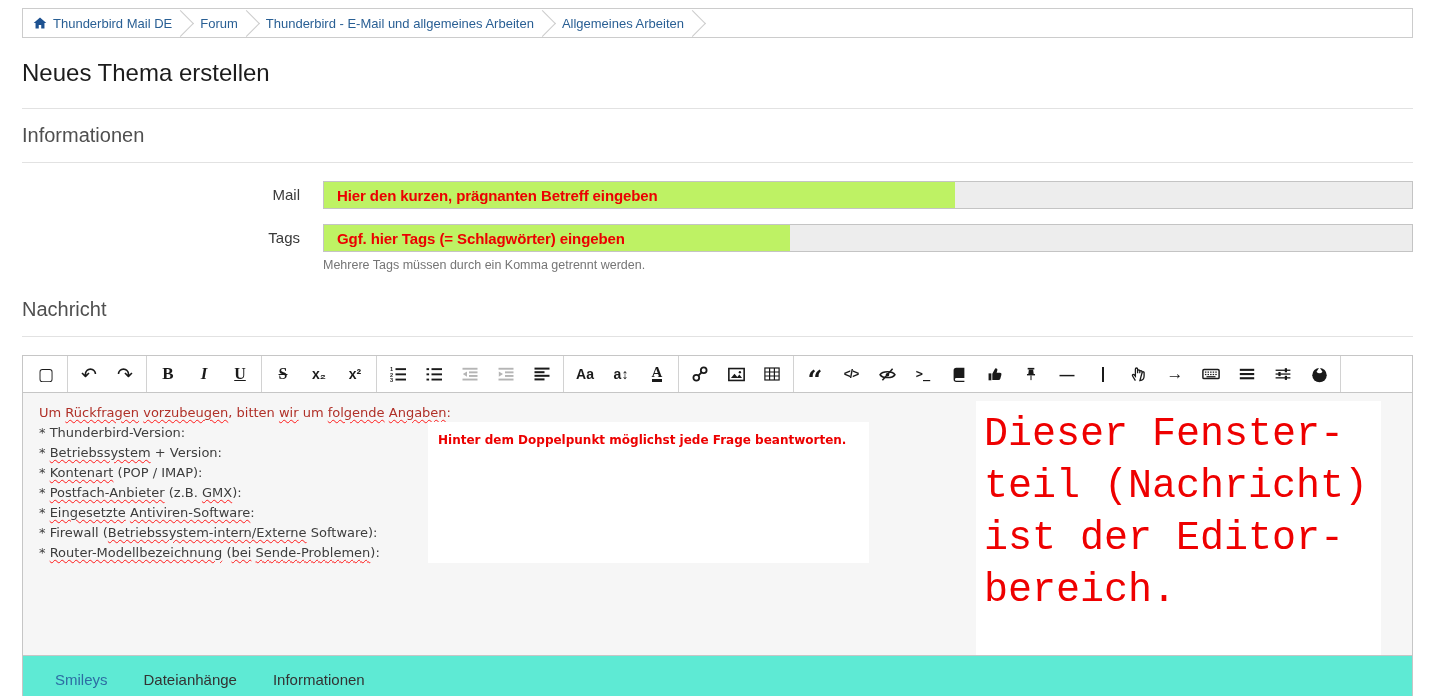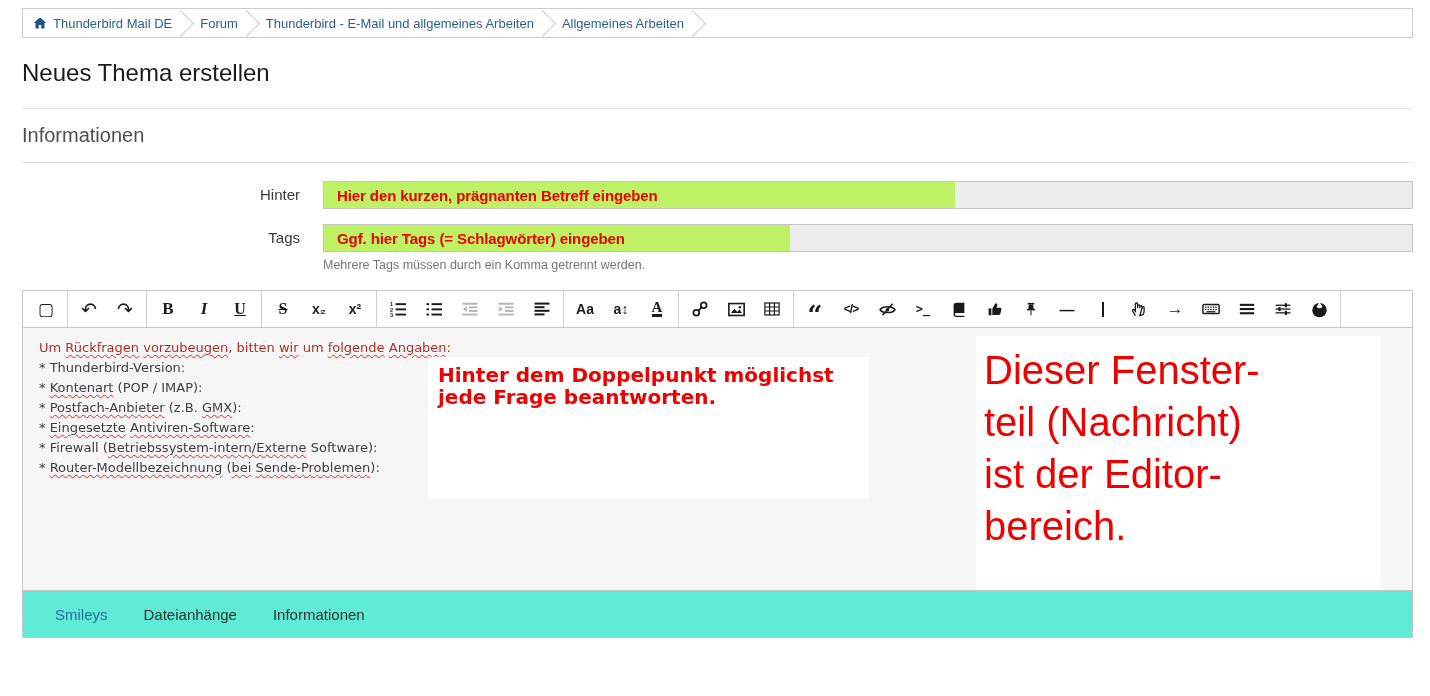--- a/index.html
+++ b/index.html
@@ -81,29 +81,29 @@
     font-family:"DejaVu Sans",sans-serif; font-size:13px; line-height:20px; color:#3d3d3d;
   }
   .doc .intro { color:#b03028; }
   .wavy {
     text-decoration:underline; text-decoration-style:wavy;
     text-decoration-color:#ff1a1a; text-decoration-thickness:1px; text-underline-offset:2px;
   }
   .note { position:absolute; background:#fff; color:#ec0000; font-weight:700; }
   .note-mid {
     left:405px; top:29px; width:441px; height:141px; padding:7px 10px;
-    font-family:"DejaVu Sans",sans-serif; font-size:20px; line-height:22px;
+    font-family:"DejaVu Sans",sans-serif; font-size:12px; line-height:22px;
   }
   .note-bottom {
     left:18px; top:180px; width:828px; height:74px; padding:9px 13px;
     font-family:"Liberation Sans",sans-serif; font-size:16.5px; line-height:23px; letter-spacing:-0.1px;
   }
   .note-right {
     left:953px; top:8px; bottom:0; width:405px; padding:8px 0 0 8px;
-    font-family:Liberation Sans, sans-serif; font-size:40px; line-height:52px; font-weight:400; color:#ee0000;
+    font-family:Liberation Mono, monospace; font-size:40px; line-height:52px; font-weight:400; color:#ee0000;
   }
 
   .tabbar { height:47px; display:flex; align-items:center; border-top:1px solid #c6c6c6; background:#5eead4; padding-left:20px; }
   .tab {
     background:none; border:none; cursor:pointer; font-family:inherit;
     font-size:15px; color:#333; padding:0 12px; margin-right:12px;
   }
   .tab.active { color:#2d6da3; }
 </style>
 </head>
@@ -136,38 +136,39 @@
     </nav>
 
   <h1 class="page-title" data-name="page-title">Neues Thema erstellen</h1>
 
   <div class="divider" data-name="title-divider"></div>
 
   <div class="sec-head" data-name="section-header-informationen">Informationen</div>
 
   <div class="form" data-name="topic-form">
     <div class="frow" data-name="title-row">
-      <label class="flabel" data-name="title-label">Hinter</label>
+      <label class="flabel" data-name="title-label">Mail</label>
       <span class="fgap" data-name="label-gap"></span>
       <div class="finput" data-name="title-input">
         <span class="red-note" data-name="title-annotation">Hier den kurzen, prägnanten Betreff eingeben</span>
         <div class="gray title-gray" data-name="title-input-fill"></div>
       </div>
     </div>
     <div class="frow" data-name="tags-row">
       <label class="flabel" data-name="tags-label">Tags</label>
       <span class="fgap" data-name="label-gap"></span>
       <div class="finput" data-name="tags-input">
         <span class="red-note" data-name="tags-annotation">Ggf. hier Tags (= Schlagwörter) eingeben</span>
         <div class="gray tags-gray" data-name="tags-input-fill"></div>
       </div>
     </div>
     <div class="fhelp" data-name="tags-help-text">Mehrere Tags müssen durch ein Komma getrennt werden.</div>
   </div>
 
+  <div class="sec-head msg-head" data-name="section-header-nachricht">Nachricht</div>
 
   <div class="editor" data-name="message-editor">
     <div class="toolbar" id="toolbar" data-name="editor-toolbar">
         <button class="tb" data-name="square-button">
           <span class="glyph" data-name="square-icon">▢</span>
         </button>
         <span class="tb-sep" data-name="toolbar-separator"></span>
         <button class="tb" data-name="undo-button">
           <span class="glyph" data-name="undo-icon">↶</span>
         </button>
@@ -408,20 +409,21 @@
               <rect x="7.5" y="1.5" width="1" height="5" fill="#fff"></rect>
             </svg>
           </span>
         </button>
         <span class="tb-sep" data-name="toolbar-separator"></span>
       </div>
     <div class="ed-content" data-name="editor-content-area">
       <div class="doc" id="doc" data-name="editor-text">
           <div class="line intro" data-name="editor-text-line"><span>Um </span><span class="wavy">Rückfragen</span><span> </span><span class="wavy">vorzubeugen</span><span>, bitten </span><span class="wavy">wir</span><span> um </span><span class="wavy">folgende</span><span> </span><span class="wavy">Angaben</span><span>:</span></div>
           <div class="line" data-name="editor-text-line"><span>* Thunderbird-Version:</span></div>
+          <div class="line" data-name="editor-text-line"><span>* </span><span class="wavy">Betriebssystem</span><span> + Version:</span></div>
           <div class="line" data-name="editor-text-line"><span>* </span><span class="wavy">Kontenart</span><span> (POP / IMAP):</span></div>
           <div class="line" data-name="editor-text-line"><span>* </span><span class="wavy">Postfach-Anbieter</span><span> (z.B. </span><span class="wavy">GMX</span><span>):</span></div>
           <div class="line" data-name="editor-text-line"><span>* </span><span class="wavy">Eingesetzte</span><span> </span><span class="wavy">Antiviren-Software</span><span>:</span></div>
           <div class="line" data-name="editor-text-line"><span>* Firewall (</span><span class="wavy">Betriebssystem-intern/Externe</span><span> Software):</span></div>
           <div class="line" data-name="editor-text-line"><span>* </span><span class="wavy">Router-Modellbezeichnung</span><span> (</span><span class="wavy">bei</span><span> </span><span class="wavy">Sende-Problemen</span><span>):</span></div>
         </div>
       <div class="note note-mid" data-name="annotation-middle">Hinter dem Doppelpunkt möglichst jede Frage beantworten.</div>
       <div class="note note-right" id="note-right" data-name="annotation-right">
           <div data-name="annotation-right-line">Dieser Fenster-</div>
           <div data-name="annotation-right-line">teil (Nachricht)</div>

